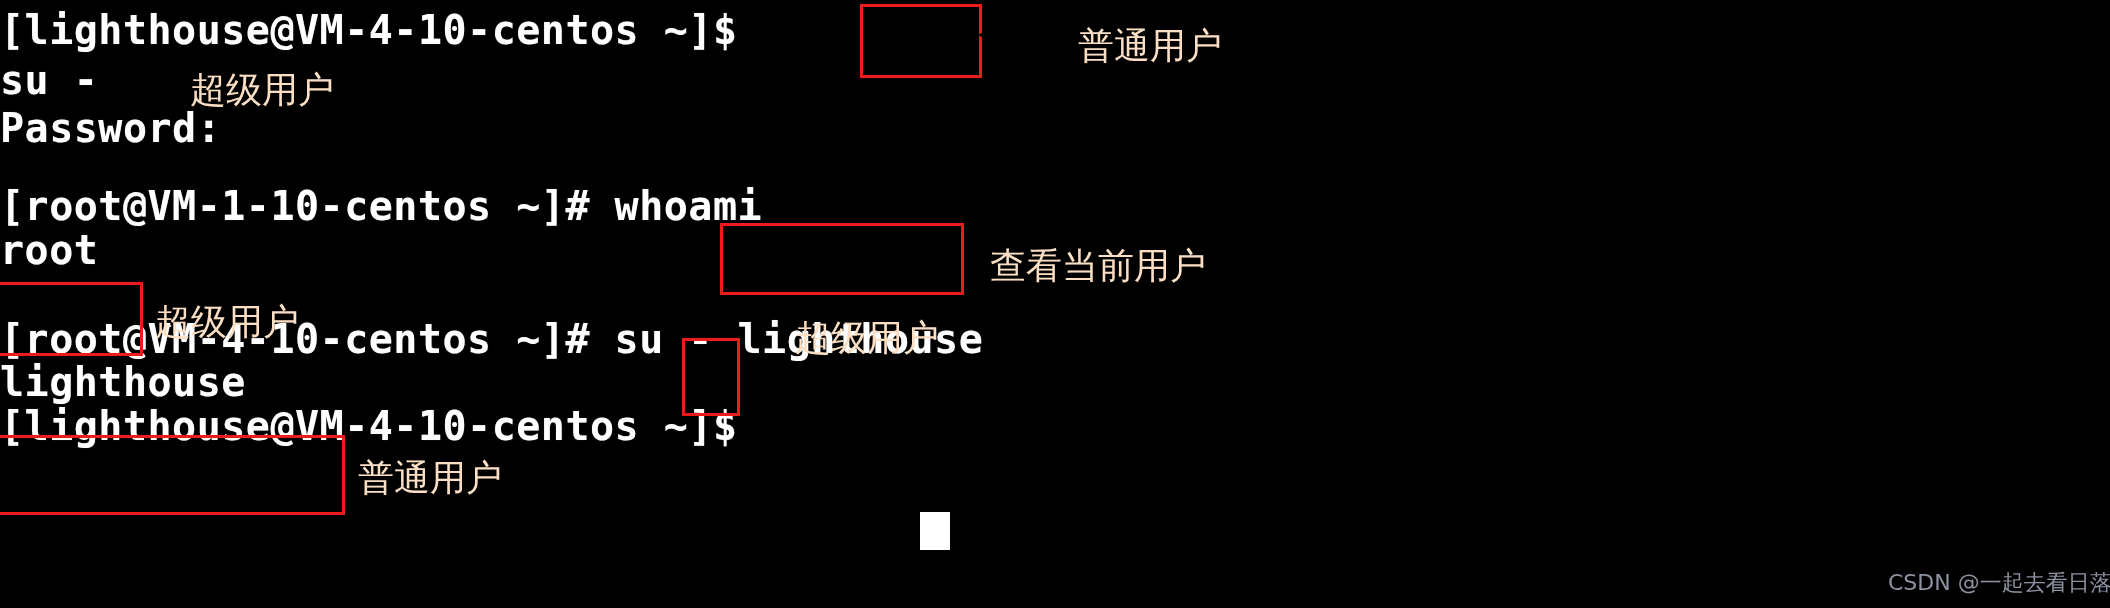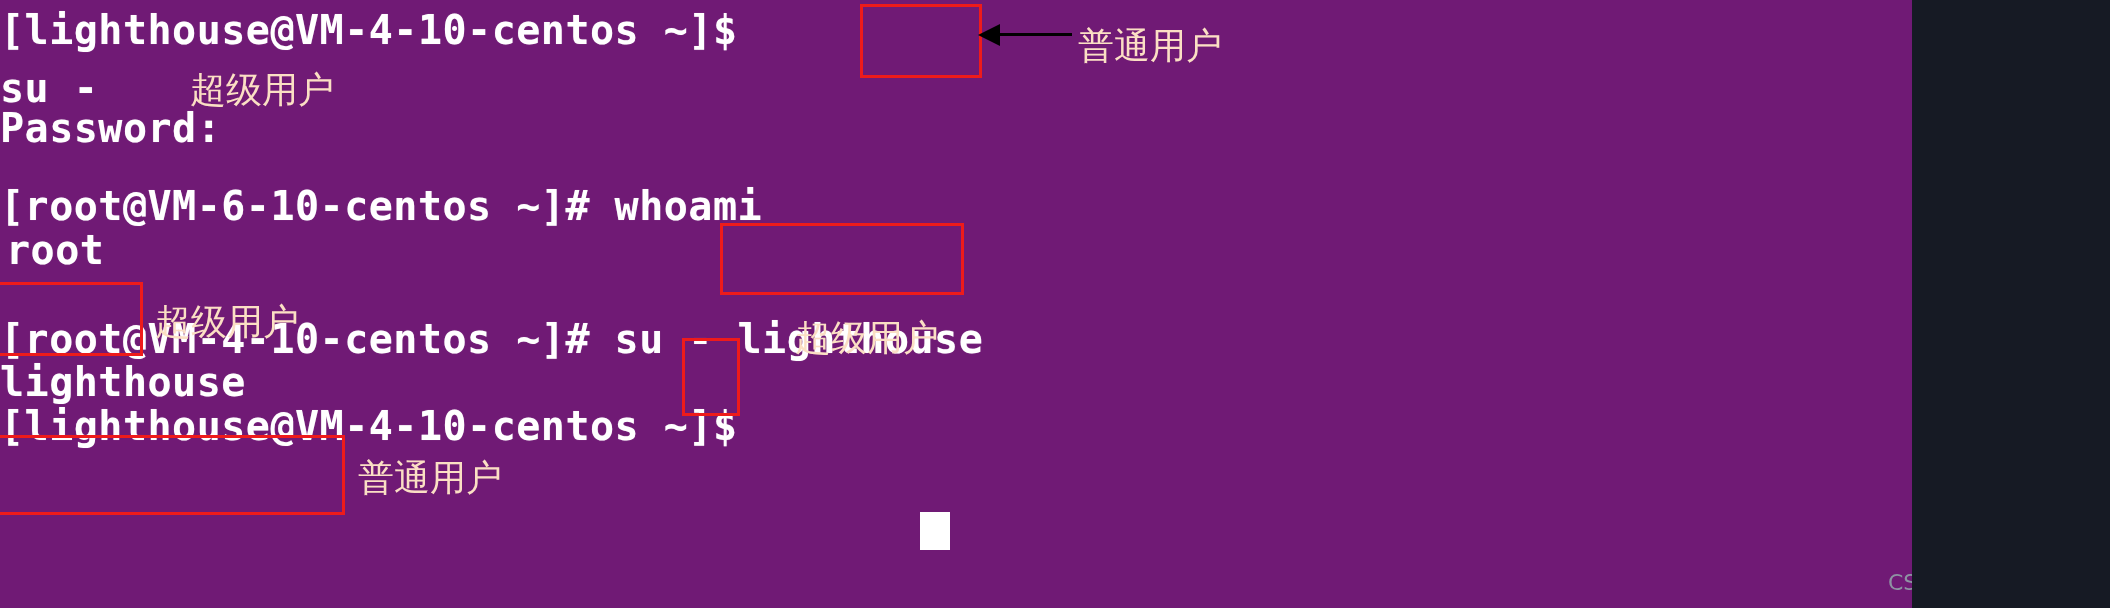--- a/index.html
+++ b/index.html
@@ -2,46 +2,46 @@
 <html><head>
 <meta charset="utf-8">
 <style>
   html, body {
     margin: 0;
     padding: 0;
     background: #161a24;
   }
   .screen {
     position: relative;
-    width: 1912px;
+    width: 2110px;
     height: 608px;
-    background: #701a75;
+    background: #000000;
     overflow: hidden;
     font-family: "DejaVu Sans Mono", "Liberation Mono", monospace;
   }
 
   
   .term-line {
     position: absolute;
     left: 0;
     white-space: pre;
     color: #ffffff;
     font-family: "DejaVu Sans Mono", "Liberation Mono", monospace;
     font-size: 40px;
     line-height: 48px;
     letter-spacing: 0.5px;
     font-weight: 700;
     text-shadow: 0 0 1px rgba(255,255,255,0.35);
   }
   .l0 { top: 6px;   }
-  .l1 { top: 64px;  }
+  .l1 { top: 56px;  }
   .l2 { top: 104px;  }
   .l3 { top: 138px; }
   .l4 { top: 182px; }
-  .l5 { top: 226px; padding-left: 6px; }
+  .l5 { top: 226px; }
   .l6 { top: 270px; margin-top: 45px; }
   .l7 { top: 314px; }
   .l8 { top: 358px; }
   .l9 { top: 402px; }
 
   
   .annot {
     position: absolute;
     color: #fbdfc4;
     font-family: "DejaVu Sans", "Liberation Sans", sans-serif;
@@ -96,21 +96,21 @@
 
 <div class="screen">
 
   <div class="term-line l0">[lighthouse@VM-4-10-centos ~]$</div>
 
   <div class="term-line l1">su -</div>
 
   <div class="term-line l2">Password:</div>
 
 
-  <div class="term-line l4">[root@VM-6-10-centos ~]# whoami</div>
+  <div class="term-line l4">[root@VM-1-10-centos ~]# whoami</div>
 
   <div class="term-line l5">root</div>
 
   <div class="term-line l6">[root@VM-4-10-centos ~]# su - lighthouse</div>
 
 
   <div class="term-line l8">lighthouse</div>
 
   <div class="term-line l9">[lighthouse@VM-4-10-centos ~]$</div>
 
@@ -127,20 +127,21 @@
   <div class="redbox" style="left:-3px; top:435px; width:348px; height:80px;"></div>
 
   <div class="arrow-line" style="left:1000px; top:33px; width:72px;"></div>
   <div class="arrow-head" style="left:978px; top:24px;"></div>
 
   <div class="annot" style="left:1078px; top:10px;">普通用户</div>
 
   <div class="annot" style="left:190px; top:54px;">超级用户</div>
 
 
+  <div class="annot" style="left:990px; top:230px;">查看当前用户</div>
 
   <div class="annot" style="left:155px; top:286px;">超级用户</div>
 
   <div class="annot" style="left:795px; top:302px;">超级用户</div>
 
   <div class="annot" style="left:358px; top:442px;">普通用户</div>
 
   <div class="watermark" style="left:1888px; top:568px;">CSDN @一起去看日落吗</div>
 
 </div>

